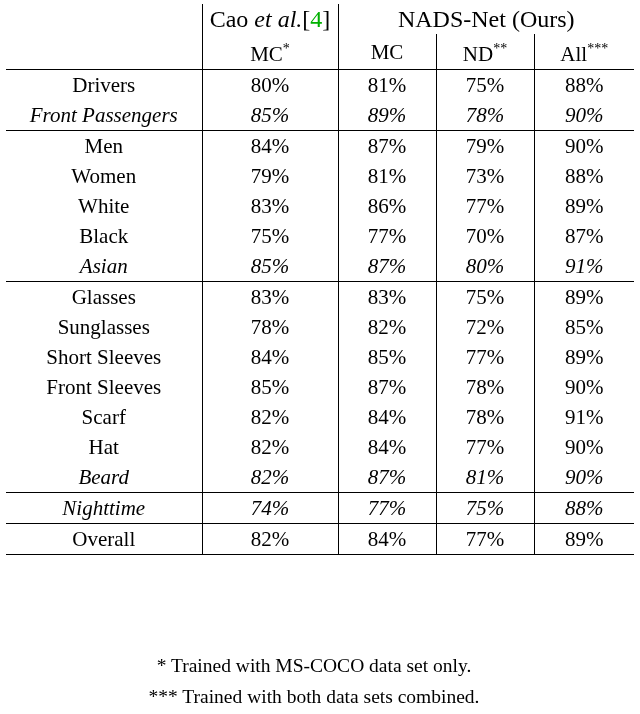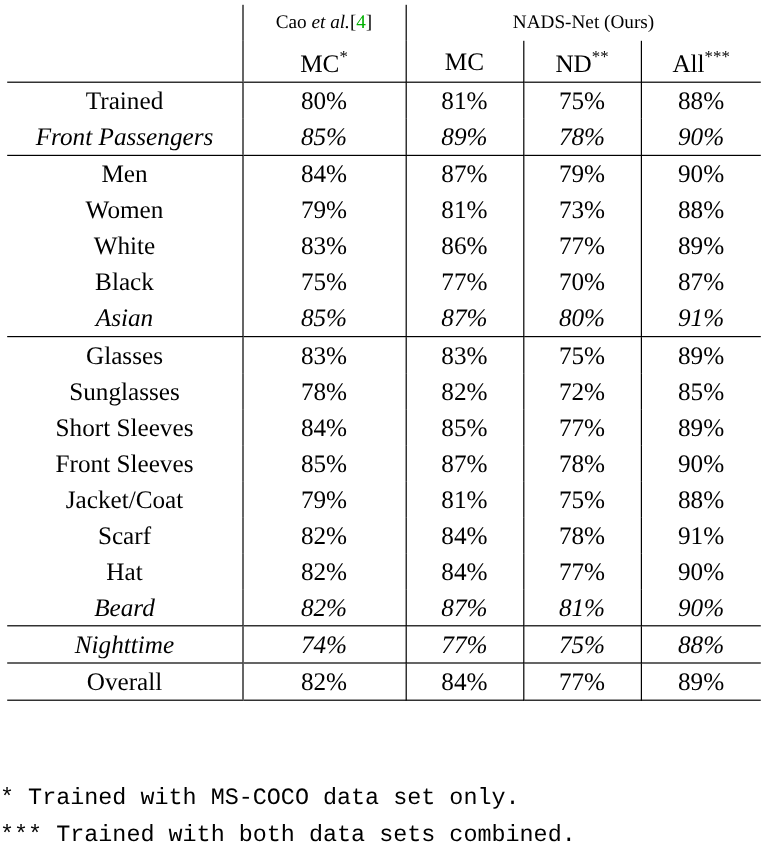--- a/index.html
+++ b/index.html
@@ -42,43 +42,42 @@
   col.c-nd    { width: 98px; }
   col.c-all   { width: 100px; }
 
   
   .vl-left  { border-left: 1.3px solid #000; }
   .vl-right { border-right: 1.3px solid #000; }
   .hr-bottom { border-bottom: 1.3px solid #000; font-style: italic; }
   .hr-thick-bottom { border-bottom: 1.6px solid #000; }
 
   .hdr-group {
-    font-size: 16px;
+    font-size: 24px;
     height: 32px;
     line-height: 32px;
   }
   .hdr-sub {
     font-size: 21px;
     height: 32px;
     line-height: 32px;
   }
   .it { font-style: italic; }
   .cite { color: #00b000; }
   .sup { font-size: 14px; vertical-align: super; }
   .bold { font-weight: bold; margin-top: 36px; }
 
   .footnotes {
     position: absolute;
     left: 0;
     right: 10px;
     bottom: 6px;
-    text-align: left;
+    text-align: center;
     font-size: 19.5px;
     line-height: 31px;
-    font-family: Liberation Mono, monospace;
   }
   .footnotes div { padding-right: 2px; }
 </style>
 </head>
 <body>
 
 <div class="page">
 
   <table class="results">
     <colgroup>
@@ -109,21 +108,21 @@
           <span>ND</span><span class="sup">**</span>
         </td>
         <td class="hdr-sub hr-thick-bottom">
           <span>All</span><span class="sup">***</span>
         </td>
       </tr>
     </thead>
     <tbody>
 
       <tr>
-        <td>Trained</td>
+        <td>Drivers</td>
         <td class="vl-left vl-right">80%</td>
         <td class="vl-right">81%</td>
         <td class="vl-right">75%</td>
         <td>88%</td>
       </tr>
       <tr>
         <td class="hr-bottom">Front Passengers</td>
         <td class="hr-bottom vl-left vl-right">85%</td>
         <td class="hr-bottom vl-right">89%</td>
         <td class="hr-bottom vl-right">78%</td>
@@ -188,27 +187,20 @@
         <td>89%</td>
       </tr>
       <tr>
         <td>Front Sleeves</td>
         <td class="vl-left vl-right">85%</td>
         <td class="vl-right">87%</td>
         <td class="vl-right">78%</td>
         <td>90%</td>
       </tr>
       <tr>
-        <td>Jacket/Coat</td>
-        <td class="vl-left vl-right">79%</td>
-        <td class="vl-right">81%</td>
-        <td class="vl-right">75%</td>
-        <td>88%</td>
-      </tr>
-      <tr>
         <td>Scarf</td>
         <td class="vl-left vl-right">82%</td>
         <td class="vl-right">84%</td>
         <td class="vl-right">78%</td>
         <td>91%</td>
       </tr>
       <tr>
         <td>Hat</td>
         <td class="vl-left vl-right">82%</td>
         <td class="vl-right">84%</td>

